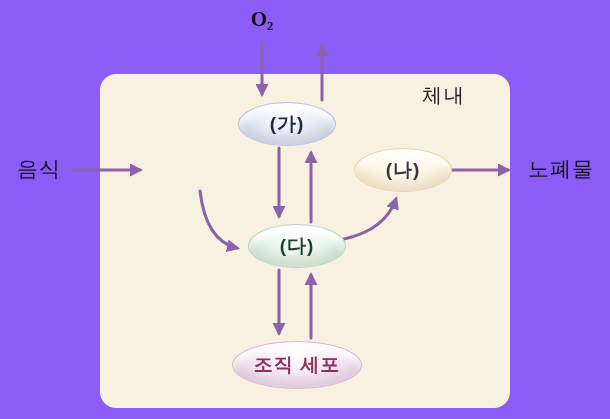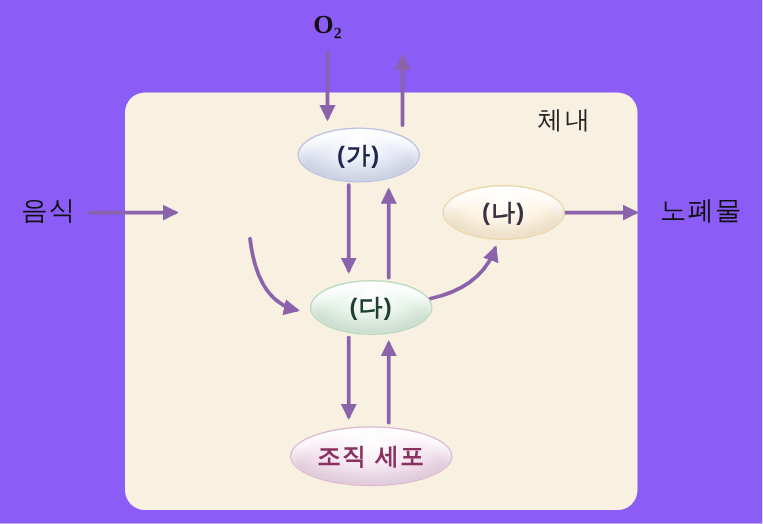--- a/index.html
+++ b/index.html
@@ -46,21 +46,21 @@
     color: #111111;
     text-align: center;
   }
   .region-label {
     position: absolute;
     left: 414px; top: 82px;
     width: 60px;
     font-size: 20px;
     color: #222222;
     font-weight: 500;
-    text-align: right;
+    text-align: center;
     letter-spacing: 2px;
   }
 
   .node {
     position: absolute;
     border-radius: 50%;
     display: flex;
     align-items: center;
     justify-content: center;
     font-size: 19px;

